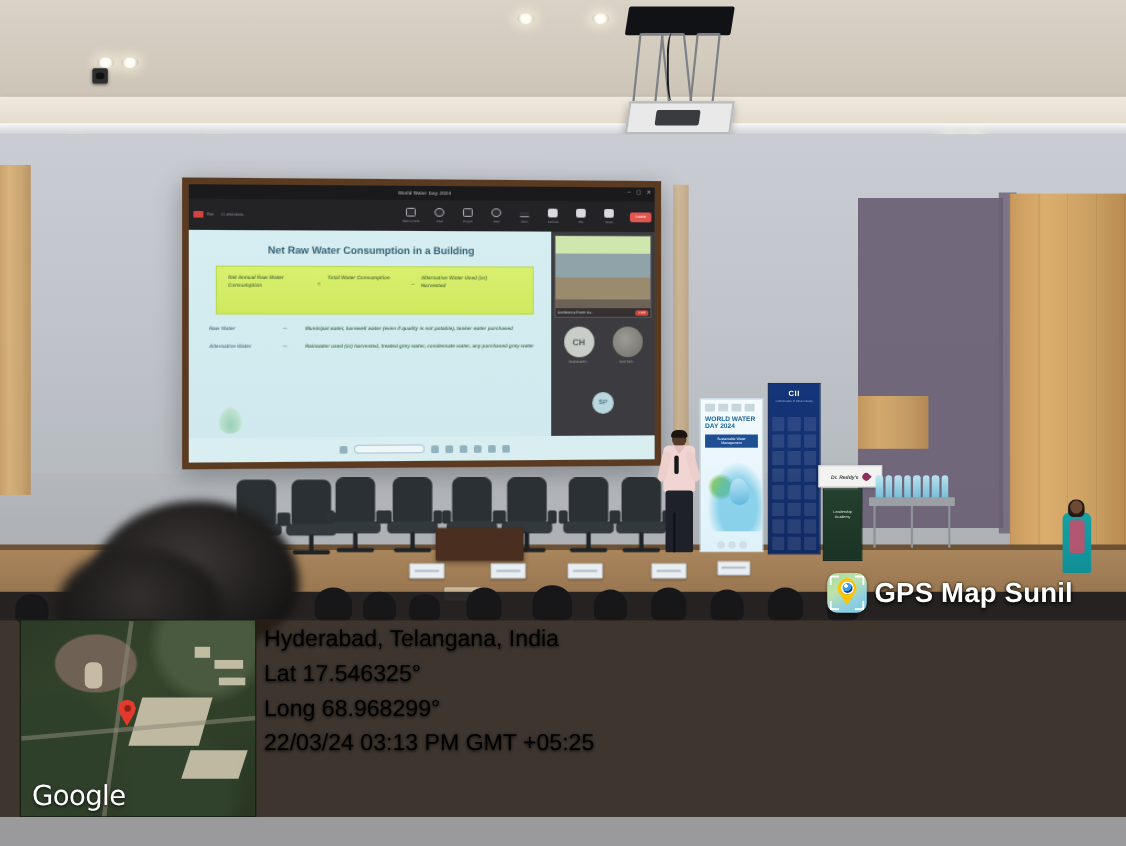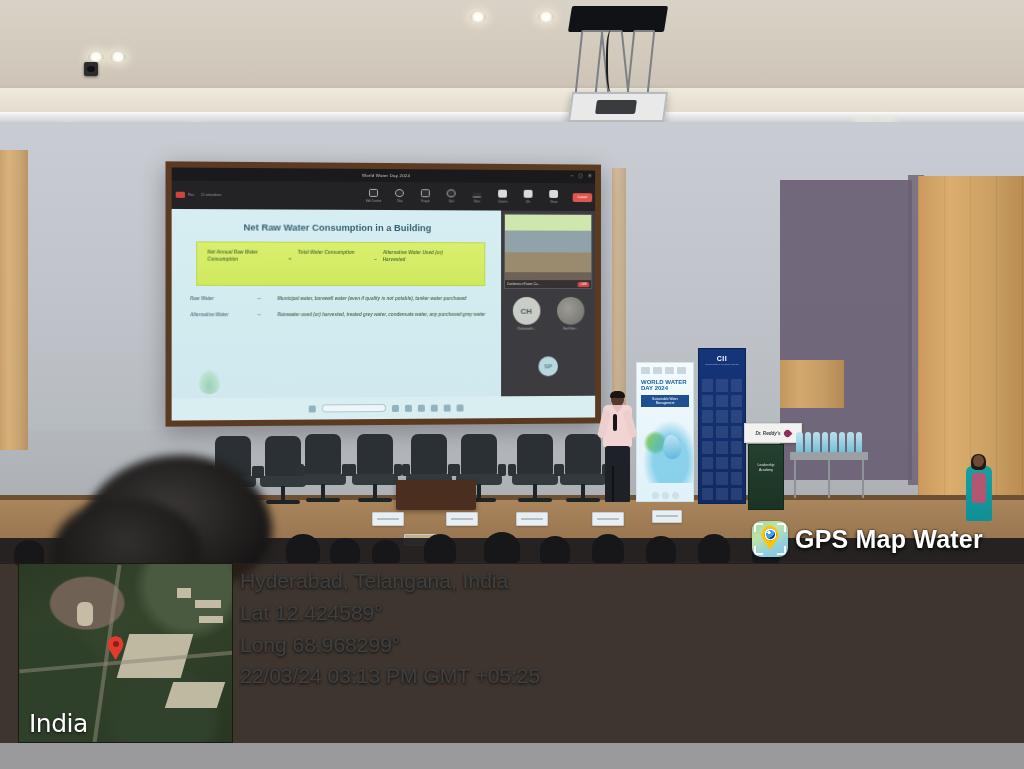--- a/index.html
+++ b/index.html
@@ -442,21 +442,21 @@
     color:#fff; font-size:25px; font-weight:normal;
     font-family:"DejaVu Sans", sans-serif;
     text-shadow:0 1px 3px rgba(0,0,0,.8);
     letter-spacing:-.5px;
   }
   .info-text{
     position:absolute; left:240px; top:566px; width:780px;
     display:flex; flex-direction:column; gap:2px;
   }
   .info-line{
-    color:#404040; font-size:21px; line-height:1.42;
+    color:#000000; font-size:21px; line-height:1.42;
     text-shadow:0 1px 3px rgba(0,0,0,.85);
     white-space:nowrap;
   }
   .info-line.small{ font-size:20px; }
 </style>
 </head>
 <body>
 
 <div id="photo">
 
@@ -831,42 +831,42 @@
     <div class="gps-icon">
       <span class="corner c1"></span>
         <span class="corner c2"></span>
       <span class="corner c3"></span>
         <span class="corner c4"></span>
       <div class="gps-pin">
         <span class="p-body"></span>
         <span class="p-eye"></span>
       </div>
     </div>
-    <span class="gps-text">GPS Map Water</span>
+    <span class="gps-text">GPS Map Sunil</span>
   </div>
 
   <div class="info-bar"></div>
 
   <div class="info-map">
     <div class="map-art"></div>
     <div class="map-bldg" style="left:104px;top:70px;width:64px;height:44px;transform:skewX(-16deg);"></div>
     <div class="map-bldg" style="left:150px;top:118px;width:52px;height:26px;transform:skewX(-18deg);"></div>
     <div class="map-bldg" style="left:158px;top:24px;width:14px;height:10px;"></div>
     <div class="map-bldg" style="left:176px;top:36px;width:26px;height:8px;"></div>
     <div class="map-bldg" style="left:180px;top:52px;width:24px;height:7px;"></div>
     <div class="map-bldg" style="left:58px;top:38px;width:16px;height:24px;border-radius:6px;"></div>
     <div class="map-road" style="left:0;top:96px;width:215px;height:4px;transform:rotate(-5deg);"></div>
     <div class="map-road" style="left:86px;top:0;width:4px;height:180px;transform:rotate(8deg);"></div>
     <div class="map-pin">
       <span class="mp"></span>
         <span class="mp-dot"></span>
     </div>
-    <div class="google-wm">India</div>
+    <div class="google-wm">Google</div>
   </div>
 
   <div class="info-text">
     <span class="info-line">Hyderabad, Telangana, India</span>
-    <span class="info-line">Lat 12.424589°</span>
+    <span class="info-line">Lat 17.546325°</span>
     <span class="info-line">Long 68.968299°</span>
     <span class="info-line">22/03/24 03:13 PM GMT +05:25</span>
   </div>
 
 </div>
 
 </body></html>

